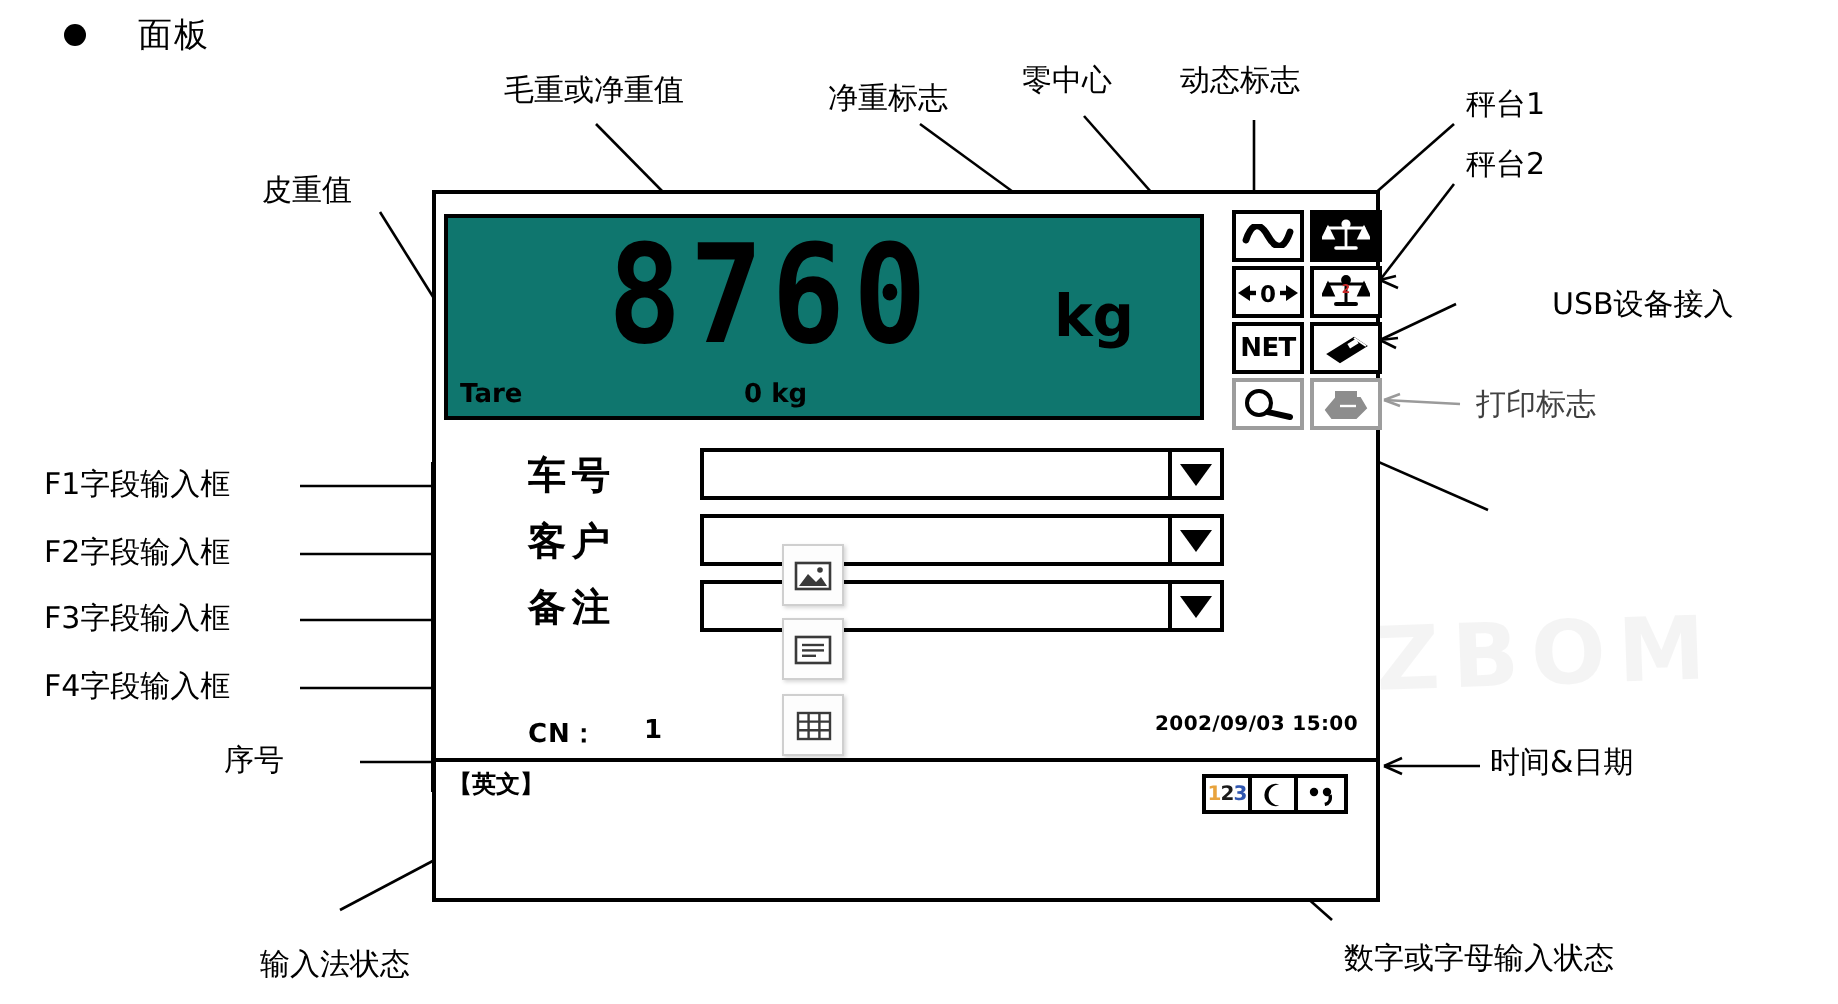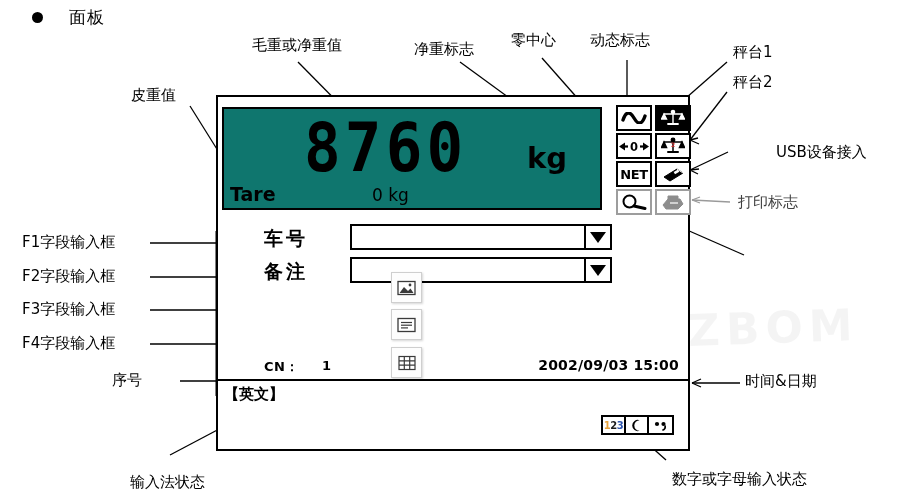--- a/index.html
+++ b/index.html
@@ -84,29 +84,29 @@
   #weight-unit {
     position: absolute;
     left: 303px; top: 35px;
     font-size: 29px;
     font-weight: 700;
     line-height: 1;
   }
   #tare-label {
     position: absolute;
     left: 6px; bottom: 4px;
-    font-size: 19px;
+    font-size: 13px;
     font-weight: 700;
     line-height: 1;
   }
   #tare-value {
     position: absolute;
     left: 148px; bottom: 4px;
-    font-size: 17px;
-    font-weight: 400;
+    font-size: 13px;
+    font-weight: 700;
     line-height: 1;
   }
 
   
   #icon-grid {
     position: absolute;
     left: 398px; top: 8px;
     display: grid;
     grid-template-columns: 36px 36px;
     grid-auto-rows: 26px;
@@ -202,49 +202,48 @@
     letter-spacing: 0.5px;
   }
   #serial-value {
     position: absolute;
     left: 104px; top: 3px;
     font-size: 13px; font-weight: 700;
   }
   #datetime {
     position: absolute;
     right: 9px; top: 2px;
-    font-size: 14px; font-weight: 700;
+    font-size: 10px; font-weight: 700;
     letter-spacing: 0.2px;
   }
 
   
   #status-bar {
     position: absolute;
     left: 0; bottom: 0;
     width: 100%; height: 70px;
     border-top: 2px solid #000;
     box-sizing: border-box;
   }
   #ime-state {
     position: absolute;
     left: 6px; top: 4px;
-    font-size: 15px;
+    font-size: 12px;
     font-family: "DejaVu Serif", "Liberation Serif", serif;
     font-weight: 700;
     letter-spacing: 0px;
     line-height: 1.2;
   }
   #input-mode-group {
     position: absolute;
     right: 14px; top: 6px;
     display: flex;
     border: 2px solid #000;
     box-sizing: border-box;
     height: 20px;
-    margin-top: 28px;
   }
   .imode {
     width: 23px;
     border-right: 2px solid #000;
     box-sizing: border-box;
     display: flex; align-items: center; justify-content: center;
     background: #fff;
   }
   .imode:last-child { border-right: none; }
   .imode .n123 {
@@ -462,20 +461,29 @@
         <div class="flabel">车号</div>
         <div class="fbox">
           <input class="finput" type="text" placeholder="" style="">
           <div class="fdrop">
             <span class="caret"></span>
           </div>
         </div>
       </div>
 
 
+      <div class="frow">
+        <div class="flabel">客户</div>
+        <div class="fbox">
+          <input class="finput" type="text" placeholder="" style="">
+          <div class="fdrop">
+            <span class="caret"></span>
+          </div>
+        </div>
+      </div>
 
       <div class="frow">
         <div class="flabel">备注</div>
         <div class="fbox">
           <input class="finput" type="text" placeholder="" style="">
           <div class="fdrop">
             <span class="caret"></span>
           </div>
         </div>
       </div>

